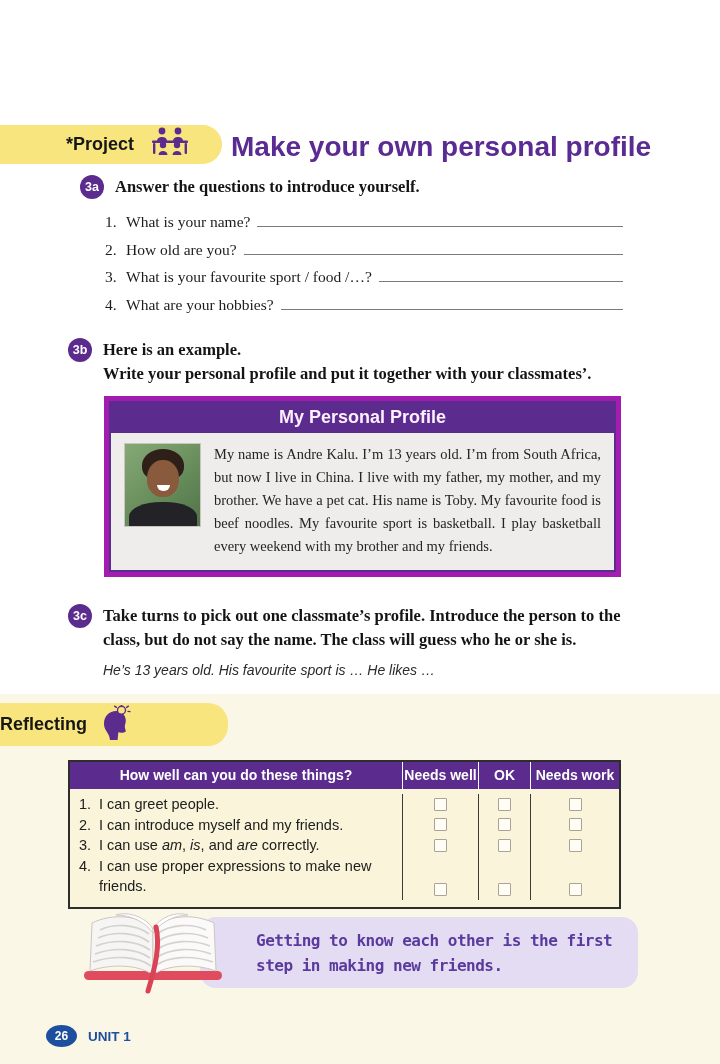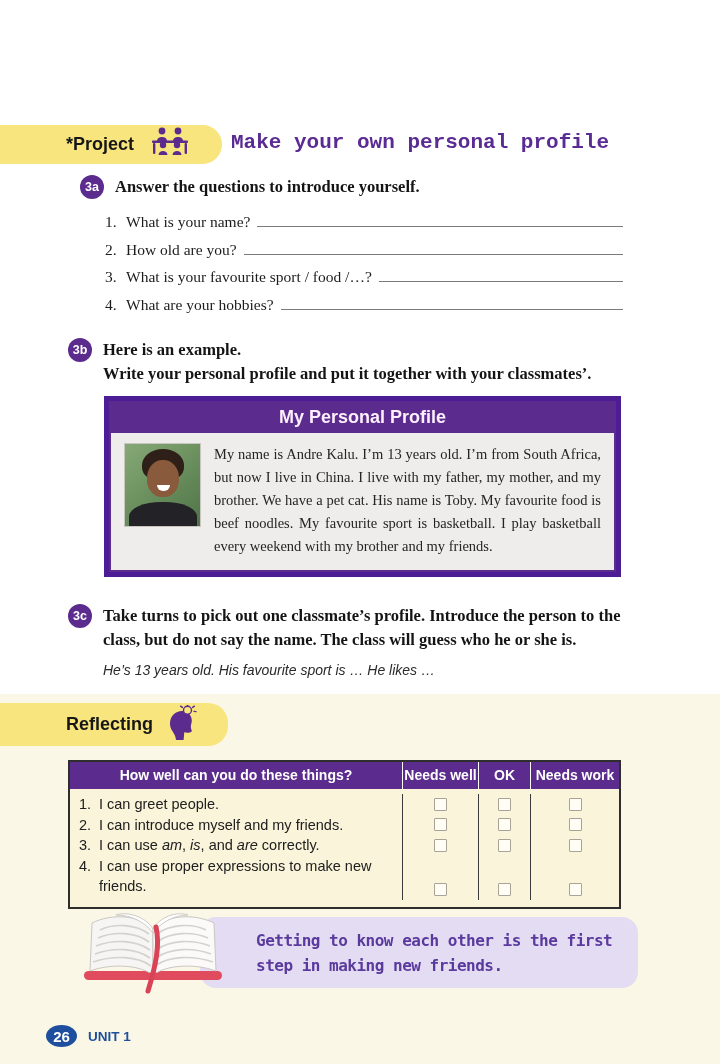--- a/index.html
+++ b/index.html
@@ -14,21 +14,21 @@
   
   .project-row { position:absolute; left:0; top:125px; width:720px; height:40px; }
   .yellow-tab {
     position:absolute; left:0; top:0; height:39px; background:#f8e57d;
     border-radius:0 20px 20px 0; display:flex; align-items:center;
   }
   .project-tab { width:222px; padding-left:66px; gap:14px; }
   .tab-label { font-family:"Liberation Sans", sans-serif; font-weight:bold; font-size:18px; color:#161616; }
   .page-title {
     position:absolute; left:231px; top:6px;
-    font-family:Liberation Mono, monospace; font-weight:bold; font-size:21px; color:#5a2b93;
+    font-family:Liberation Sans, sans-serif; font-weight:bold; font-size:28px; color:#5a2b93;
   }
 
   
   .badge {
     flex:0 0 auto; width:24px; height:24px; border-radius:50%; background:#5b2b8d;
     color:#ffffff; font-family:"Liberation Sans", sans-serif; font-weight:bold; font-size:12.5px;
     display:flex; align-items:center; justify-content:center; margin-right:11px;
   }
   .act { position:absolute; left:68px; display:flex; align-items:flex-start; }
   .instr { font-weight:bold; font-size:16.5px; line-height:24px; color:#141414; }
@@ -42,42 +42,42 @@
 
   .questions { position:absolute; left:105px; top:210px; width:518px; }
   .q-row { display:flex; align-items:baseline; height:27.5px; font-size:15.5px; }
   .q-num { width:21px; }
   .q-text { white-space:nowrap; }
   .q-line { flex:1; border-bottom:1px solid #7a7a7a; height:17px; margin-left:7px; min-width:30px; }
 
   
   .profile-frame {
     position:absolute; left:104px; top:396px; width:517px;
-    background:#4c1d95; padding:5px;
+    background:#a21caf; padding:5px;
   }
   .profile-box { border:2px solid #5b2b8d; background:#efedeb; }
   .profile-head {
     background:#5b2b8d; color:#fdeffd; text-align:center;
     font-family:"Liberation Sans", sans-serif; font-weight:bold; font-size:18px;
     padding:4px 0 5px 0;
   }
   .profile-body { display:flex; padding:10px 13px 12px 13px; gap:13px; }
   .photo {
     flex:0 0 auto; width:77px; height:84px; position:relative; overflow:hidden;
     background:linear-gradient(140deg,#86a877 0%, #6d9260 45%, #4f7347 100%);
     border:1px solid #c9c5c0;
   }
   .photo .hair { position:absolute; left:17px; top:5px; width:42px; height:32px; background:#2e2019; border-radius:50% 50% 42% 42%; }
   .photo .face { position:absolute; left:22px; top:16px; width:32px; height:37px; background:#8a5a3c; border-radius:48% 48% 46% 46%; }
   .photo .smile { position:absolute; left:32px; top:41px; width:13px; height:6px; background:#fff; border-radius:0 0 8px 8px; }
   .photo .shirt { position:absolute; left:4px; bottom:-6px; width:68px; height:30px; background:#222227; border-radius:48% 48% 0 0; }
   .profile-text { font-size:14.5px; line-height:23px; text-align:justify; color:#242424; }
 
   
-  .reflect-tab { left:0; top:703px; width:228px; padding-left:66px; gap:13px; height:43px; }
+  .reflect-tab { left:0; top:703px; width:228px; gap:13px; height:43px; }
 
   .rtable {
     position:absolute; left:68px; top:760px; width:553px;
     border:2px solid #2e2e2e; background:#f9f4da;
     font-family:"Liberation Sans", sans-serif;
   }
   .rt-head { display:grid; grid-template-columns:332px 76px 52px 89px; background:#5b2b8d; }
   .rt-head > div {
     color:#ffffff; font-weight:bold; font-size:14px; text-align:center; padding:5px 0 6px 0;
   }
@@ -101,21 +101,21 @@
     padding:11px 16px 0 56px;
     font-family:"DejaVu Sans Mono", monospace; font-weight:bold; font-size:16px;
     line-height:25px; color:#5b3a9e; letter-spacing:-0.5px;
   }
   .book-icon-wrap { position:absolute; left:76px; top:903px; width:154px; height:94px; }
 
   
   .footer { position:absolute; left:46px; top:1025px; display:flex; align-items:center; gap:11px; }
   .page-oval {
     width:31px; height:22px; border-radius:50%; background:#1e4f9e; color:#ffffff;
-    font-family:"Liberation Sans", sans-serif; font-weight:bold; font-size:15px;
+    font-family:"Liberation Sans", sans-serif; font-weight:bold; font-size:12px;
     display:flex; align-items:center; justify-content:center;
   }
   .unit-label { font-family:"Liberation Sans", sans-serif; font-weight:bold; font-size:13.5px; color:#1e4f9e; }
 </style>
 </head>
 <body>
 
 <div class="page">
   <div class="cream-band"></div>
 

